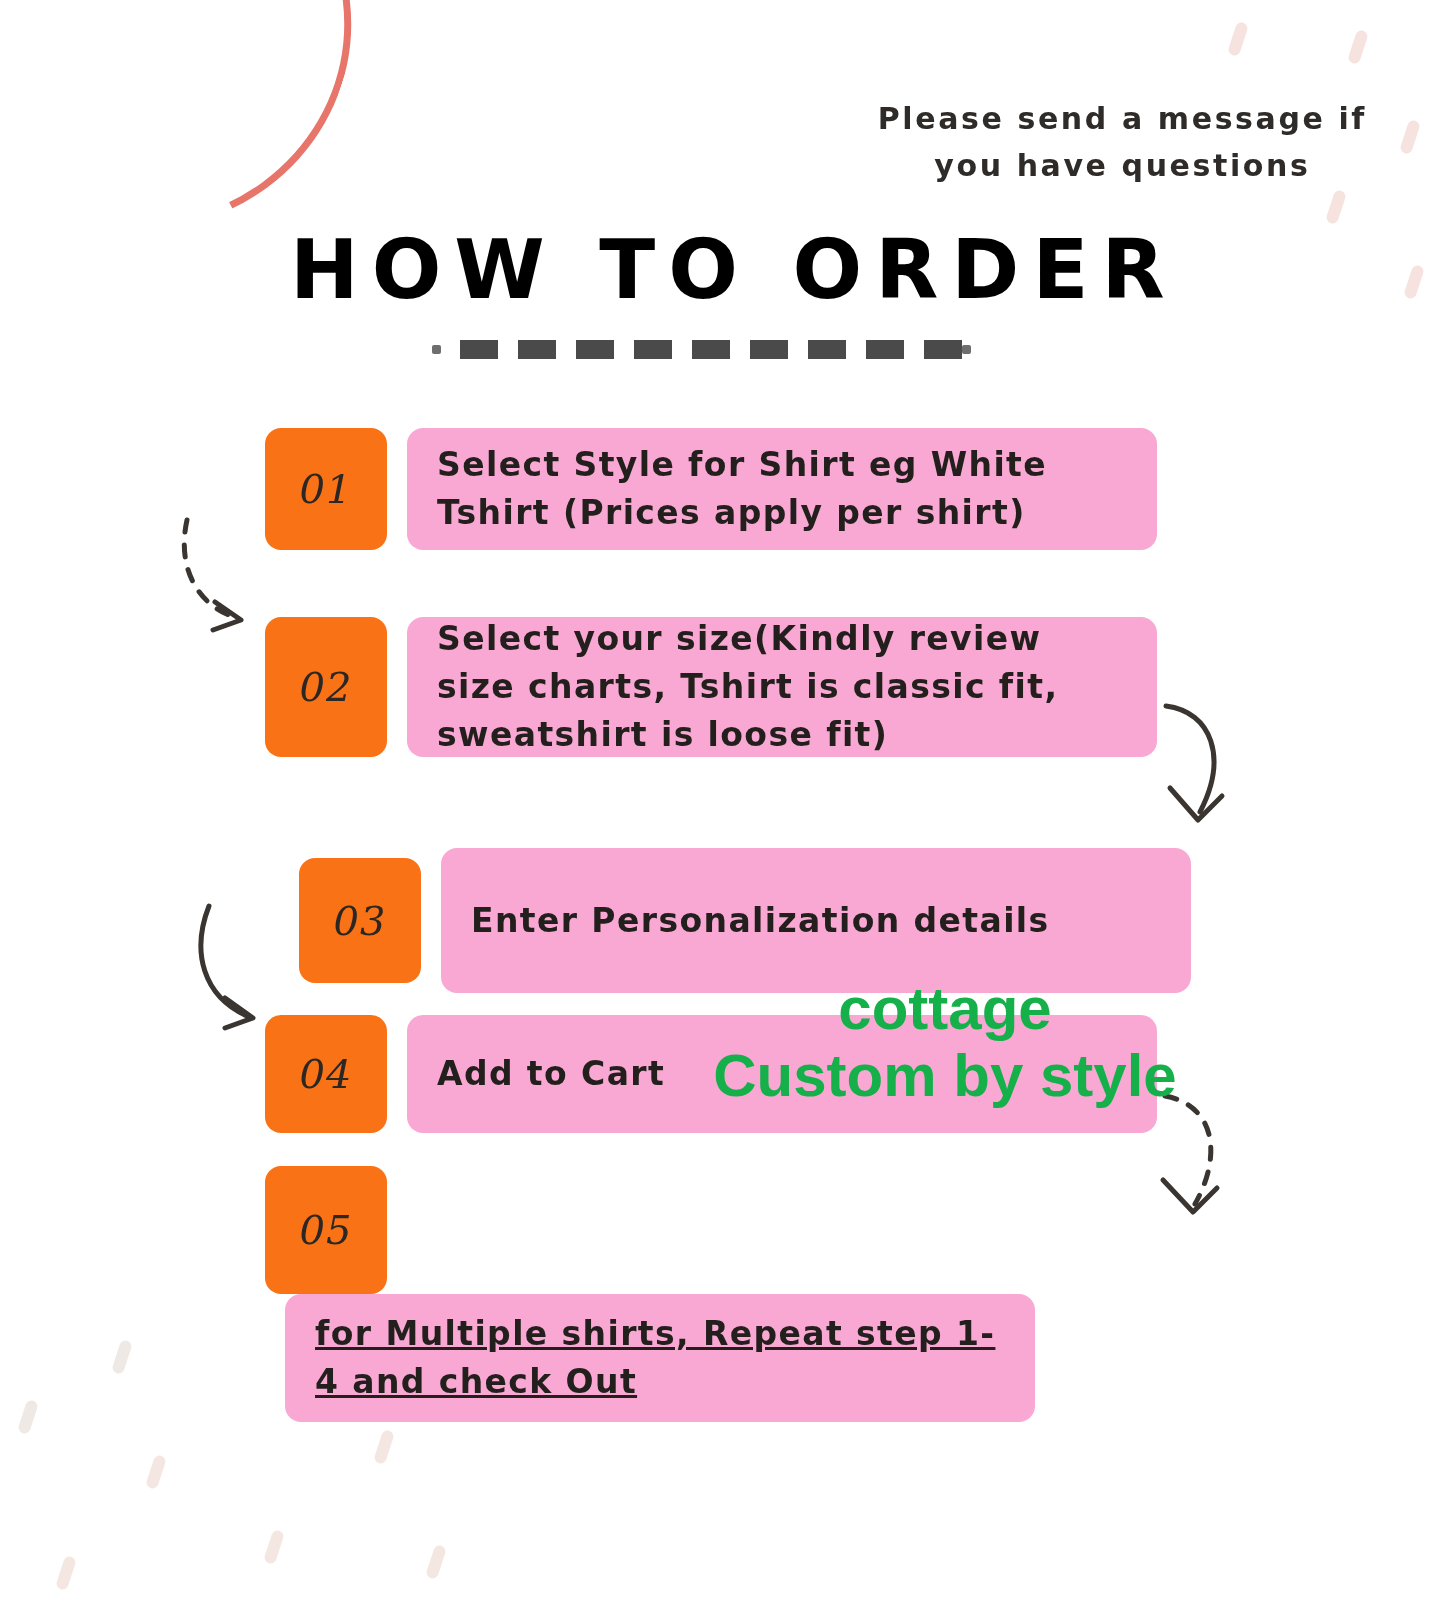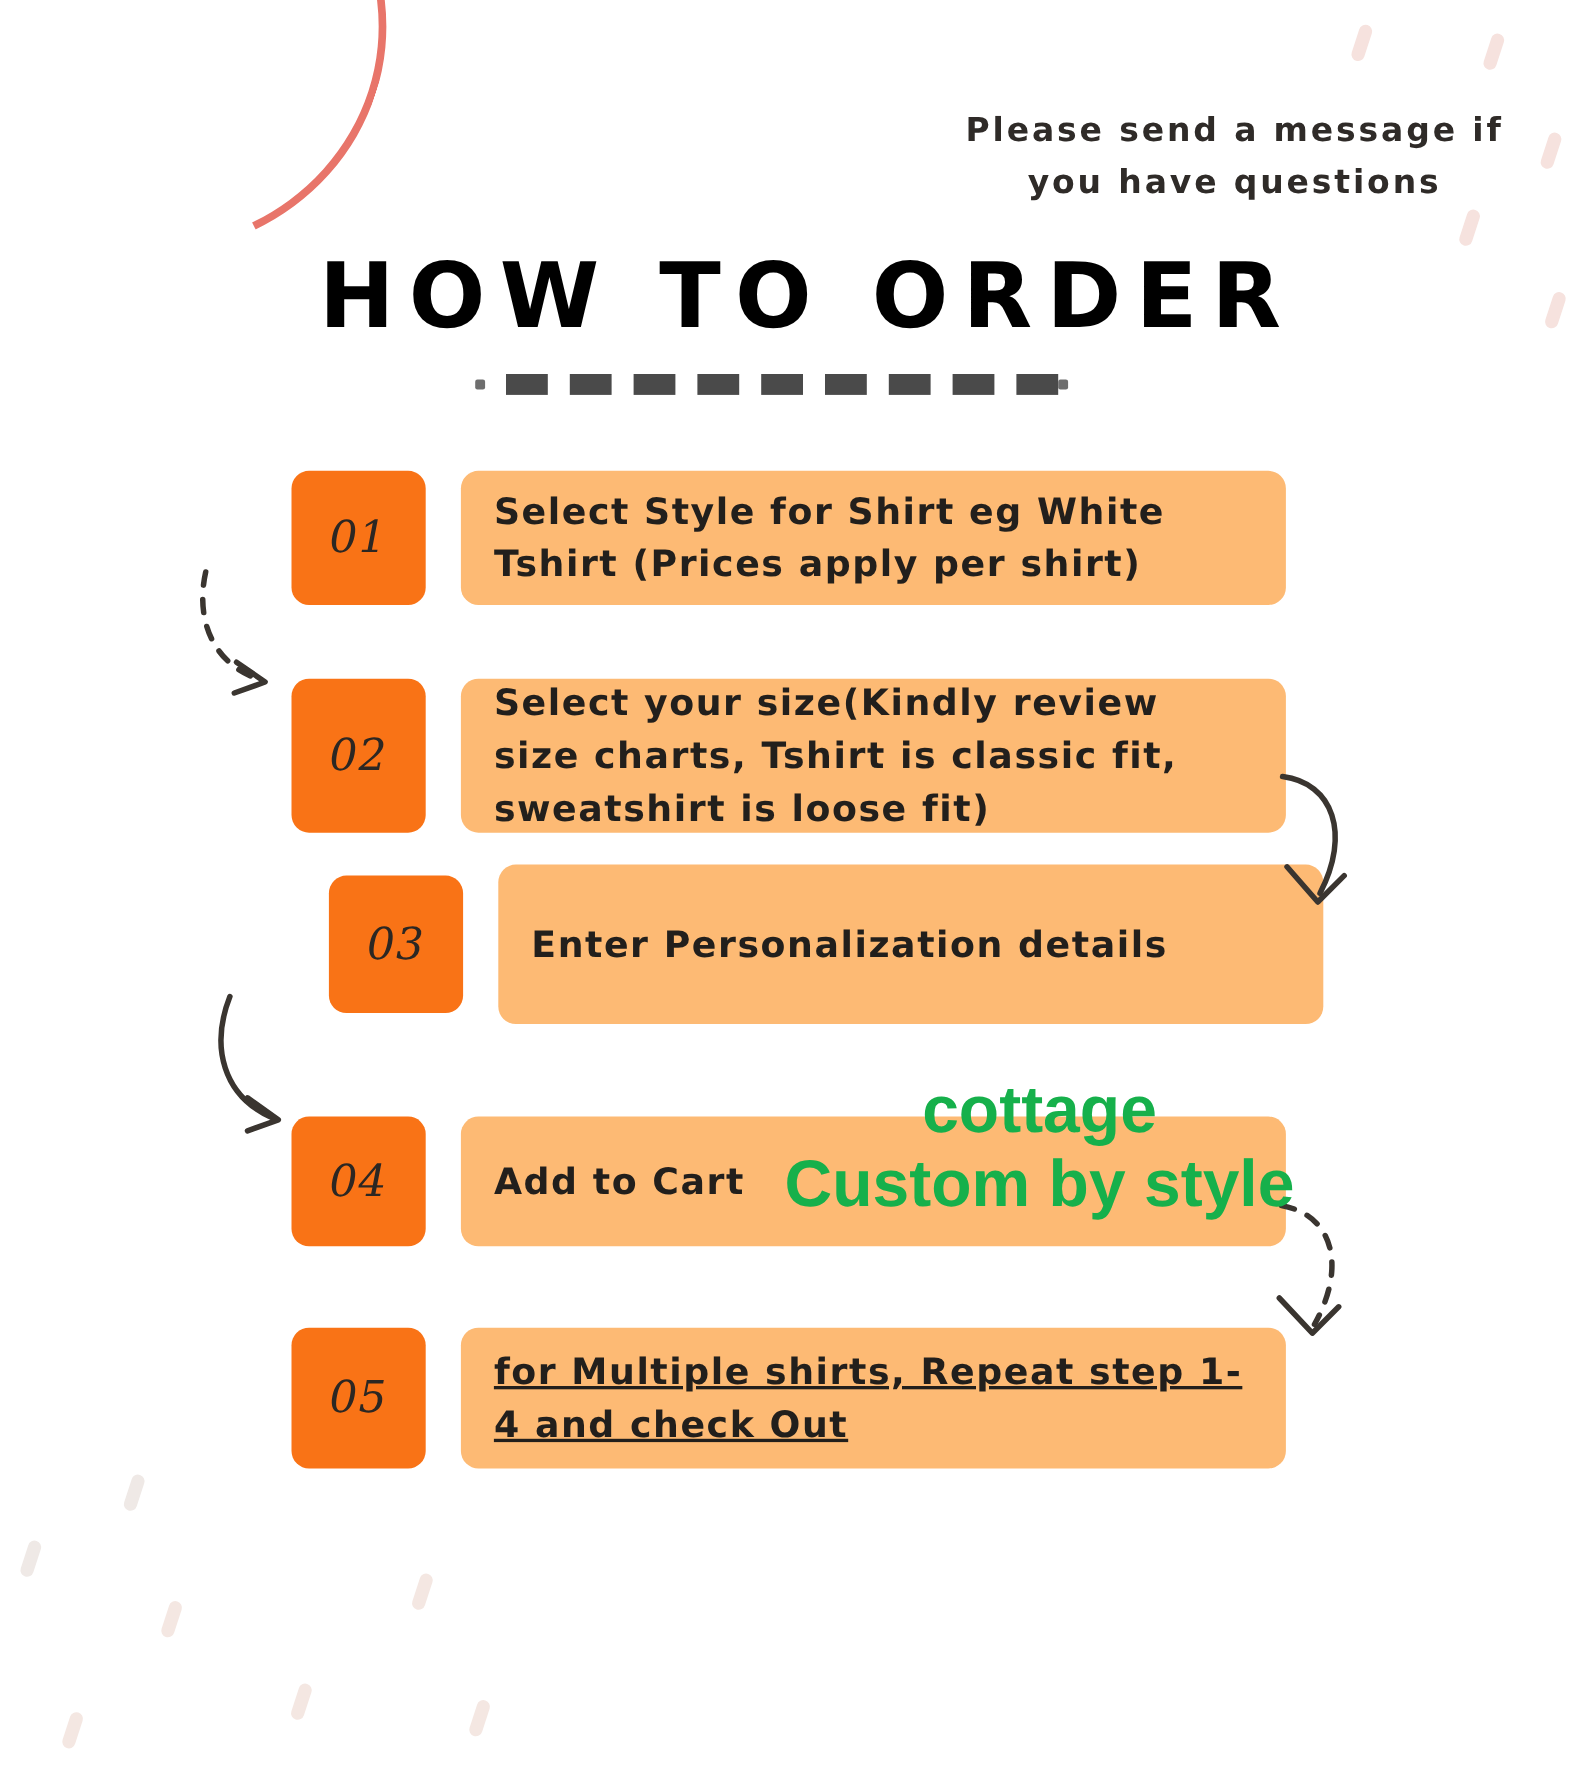--- a/index.html
+++ b/index.html
@@ -108,51 +108,51 @@
     display: flex;
     align-items: center;
     justify-content: center;
     font-size: 40px;
     color: #2c2723;
     font-family: "DejaVu Serif", serif;
     font-style: italic;
     letter-spacing: 1px;
   }
   .step-body {
-    margin-left: 32px;
-    background: #fdba74;
+    margin-left: 20px;
+    background: #f9a8d4;
     border-radius: 16px;
     display: flex;
     align-items: center;
     padding: 0 30px;
     font-size: 33px;
     line-height: 1.45;
     letter-spacing: 1.4px;
     color: #221f1c;
     font-weight: 600;
   }
 
   
   #step-1 { left: 265px; top: 428px; }
   #step-1 .step-num { height: 122px; }
   #step-1 .step-body { width: 690px; height: 122px; }
 
   #step-2 { left: 265px; top: 617px; }
   #step-2 .step-num { height: 140px; }
   #step-2 .step-body { width: 690px; height: 140px; }
 
-  #step-3 { left: 265px; top: 796px; padding-left: 34px; }
+  #step-3 { left: 265px; top: 858px; padding-left: 34px; }
   #step-3 .step-num { height: 125px; }
   #step-3 .step-body { width: 690px; height: 145px; margin-top: -10px; }
 
   #step-4 { left: 265px; top: 1015px; }
   #step-4 .step-num { height: 118px; }
   #step-4 .step-body { width: 690px; height: 118px; }
 
-  #step-5 { left: 265px; top: 1207px; }
+  #step-5 { left: 265px; top: 1166px; flex-direction: column; }
   #step-5 .step-num { height: 128px; }
   #step-5 .step-body { width: 690px; height: 128px; text-decoration: underline; }
 
   
   .arrow {
     position: absolute;
     pointer-events: none;
   }
 
   

